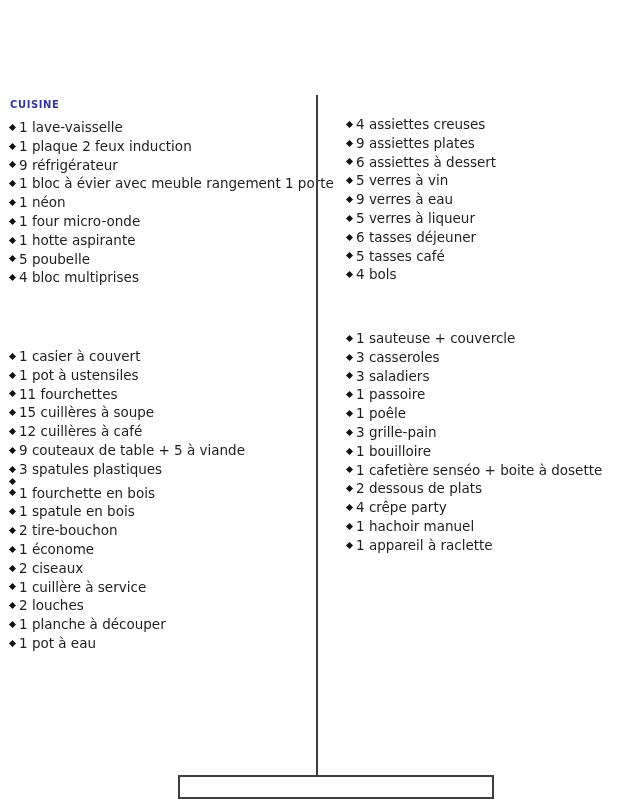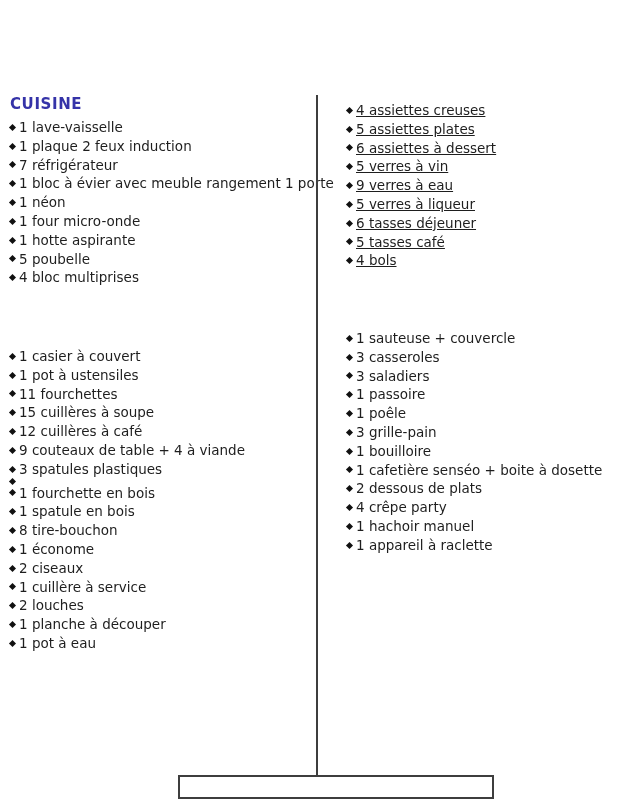--- a/index.html
+++ b/index.html
@@ -13,24 +13,24 @@
     color: #1e1e1e;
     overflow: hidden;
     margin: 0 auto;
   }
   .col-group {
     position: absolute;
     white-space: nowrap;
   }
   .group-left-1  { left: 10px;  top: 95px;  }
   .group-left-2  { left: 10px;  top: 347px; }
-  .group-right-1 { left: 347px; top: 101px; text-decoration: underline; }
+  .group-right-1 { left: 347px; top: 115px; }
   .group-right-2 { left: 347px; top: 329px; text-align: right; }
   .heading {
-    font-size: 15px;
+    font-size: 10px;
     font-weight: bold;
     letter-spacing: 0.6px;
     color: #3533a8;
     line-height: 19px;
     margin-bottom: 4px;
   }
   .item {
     font-size: 13.5px;
     line-height: 18.8px;
     display: flex;
@@ -75,21 +75,21 @@
         <div class="item">
         <span class="bullet"></span>
         <span class="item-text">1 lave-vaisselle</span>
       </div>
         <div class="item">
         <span class="bullet"></span>
         <span class="item-text">1 plaque 2 feux induction</span>
       </div>
         <div class="item">
         <span class="bullet"></span>
-        <span class="item-text">7 réfrigérateur</span>
+        <span class="item-text">9 réfrigérateur</span>
       </div>
         <div class="item">
         <span class="bullet"></span>
         <span class="item-text">1 bloc à évier avec meuble rangement 1 porte</span>
       </div>
         <div class="item">
         <span class="bullet"></span>
         <span class="item-text">1 néon</span>
       </div>
         <div class="item">
@@ -128,40 +128,40 @@
         <div class="item">
         <span class="bullet"></span>
         <span class="item-text">15 cuillères à soupe</span>
       </div>
         <div class="item">
         <span class="bullet"></span>
         <span class="item-text">12 cuillères à café</span>
       </div>
         <div class="item">
         <span class="bullet"></span>
-        <span class="item-text">9 couteaux de table + 4 à viande</span>
+        <span class="item-text">9 couteaux de table + 5 à viande</span>
       </div>
         <div class="item">
         <span class="bullet"></span>
         <span class="item-text">3 spatules plastiques</span>
       </div>
         <div class="item">
         <span class="bullet"></span>
       </div>
         <div class="item">
         <span class="bullet"></span>
         <span class="item-text">1 fourchette en bois</span>
       </div>
         <div class="item">
         <span class="bullet"></span>
         <span class="item-text">1 spatule en bois</span>
       </div>
         <div class="item">
         <span class="bullet"></span>
-        <span class="item-text">8 tire-bouchon</span>
+        <span class="item-text">2 tire-bouchon</span>
       </div>
         <div class="item">
         <span class="bullet"></span>
         <span class="item-text">1 économe</span>
       </div>
         <div class="item">
         <span class="bullet"></span>
         <span class="item-text">2 ciseaux</span>
       </div>
         <div class="item">
@@ -184,21 +184,21 @@
   </div>
 
   <div class="col-group group-right-1">
     <div>
         <div class="item">
         <span class="bullet"></span>
         <span class="item-text">4 assiettes creuses</span>
       </div>
         <div class="item">
         <span class="bullet"></span>
-        <span class="item-text">5 assiettes plates</span>
+        <span class="item-text">9 assiettes plates</span>
       </div>
         <div class="item">
         <span class="bullet"></span>
         <span class="item-text">6 assiettes à dessert</span>
       </div>
         <div class="item">
         <span class="bullet"></span>
         <span class="item-text">5 verres à vin</span>
       </div>
         <div class="item">

